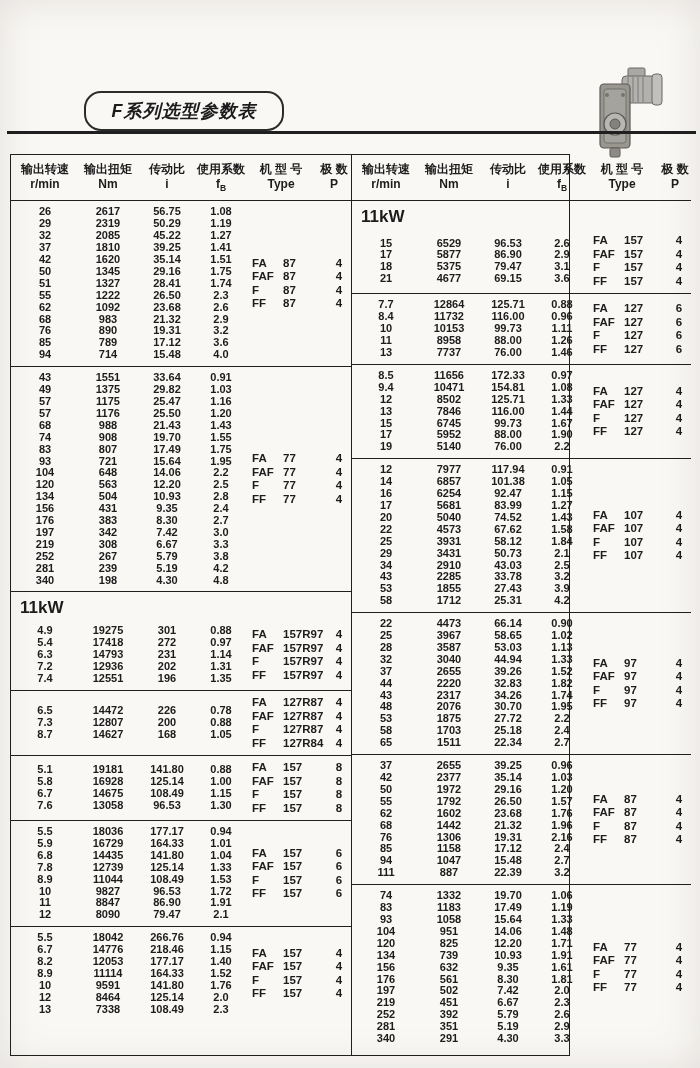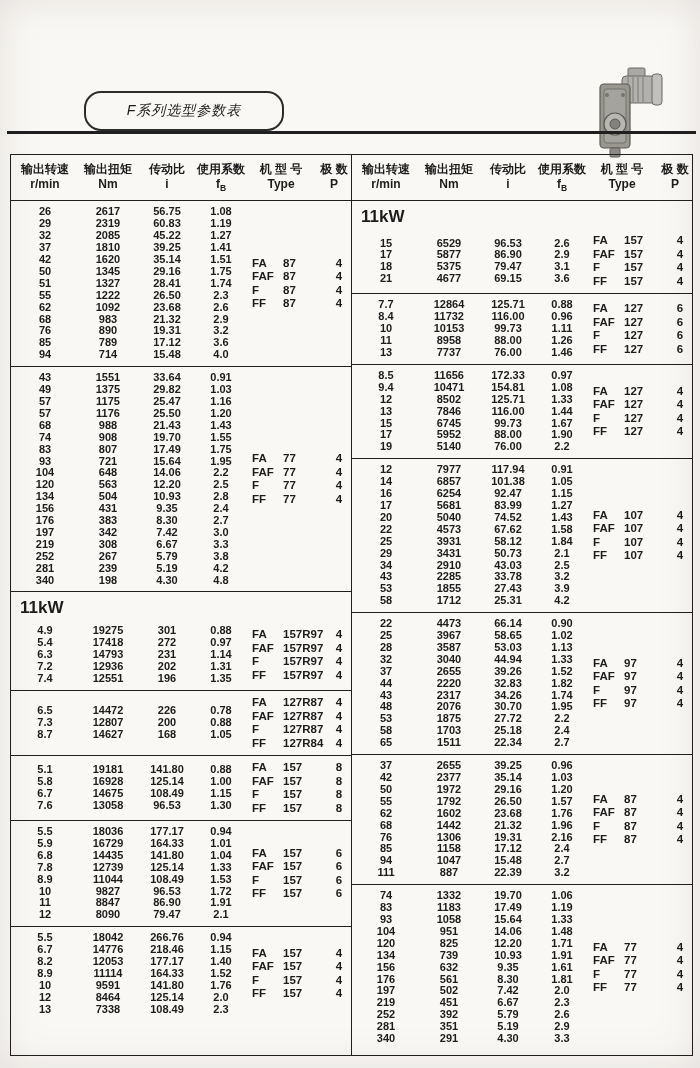--- a/index.html
+++ b/index.html
@@ -10,26 +10,26 @@
     color:#1c1c1c;
     box-shadow:inset 0 0 40px rgba(120,115,105,.18);
   }
   .title-box{
     position:absolute;left:84px;top:91px;width:196px;height:36px;
     border:2px solid #2b2b2b;border-radius:17px;
     display:flex;align-items:center;justify-content:center;
     background:transparent;
   }
   .title-box span{
-    font-style:italic;font-weight:normal;font-size:14px;letter-spacing:1px;white-space:nowrap;
+    font-style:italic;font-weight:bold;font-size:18px;letter-spacing:1px;white-space:nowrap;
   }
   .top-rule{position:absolute;left:7px;top:131px;width:689px;height:2.5px;background:#1f1f1f;}
   .motor{position:absolute;left:592px;top:62px;}
   .seltable{
-    position:absolute;left:10px;top:154px;width:683px;height:902px;
+    position:absolute;left:10px;top:154px;width:560px;height:902px;
     border:1.8px solid #1f1f1f;display:flex;box-sizing:border-box;background:transparent;
   }
   .half{width:340px;box-sizing:border-box;}
   .half.right{border-left:1.8px solid #1f1f1f;flex:1;}
   .thead{
     display:grid;grid-template-columns:68px 58px 60px 48px 72px 34px;
     padding:6px 0 4px 0;border-bottom:1.8px solid #1f1f1f;
   }
   .hcell{text-align:center;}
   .hlabel{font-size:12px;line-height:16px;font-weight:bold;white-space:nowrap;}
@@ -114,21 +114,21 @@
         <div class="rows">
           <div class="drow">
             <span class="dcell">26</span>
             <span class="dcell">2617</span>
             <span class="dcell">56.75</span>
             <span class="dcell">1.08</span>
           </div>
           <div class="drow">
             <span class="dcell">29</span>
             <span class="dcell">2319</span>
-            <span class="dcell">60.83</span>
+            <span class="dcell">50.29</span>
             <span class="dcell">1.19</span>
           </div>
           <div class="drow">
             <span class="dcell">32</span>
             <span class="dcell">2085</span>
             <span class="dcell">45.22</span>
             <span class="dcell">1.27</span>
           </div>
           <div class="drow">
             <span class="dcell">37</span>

